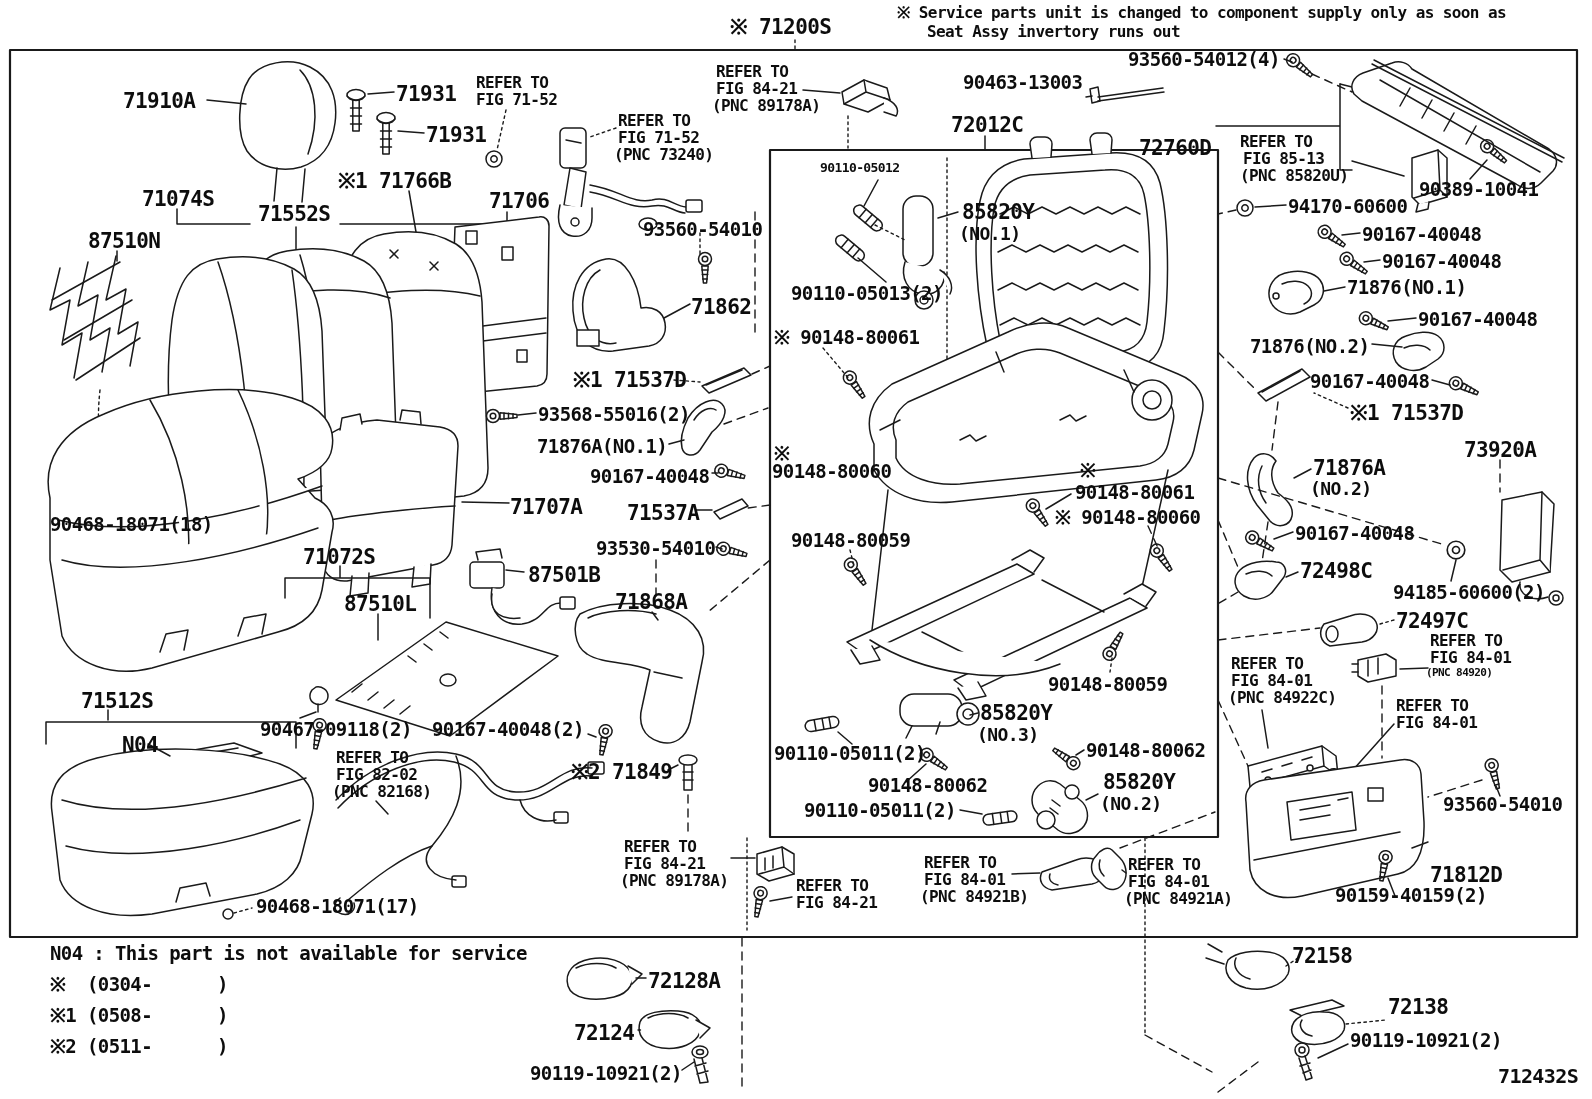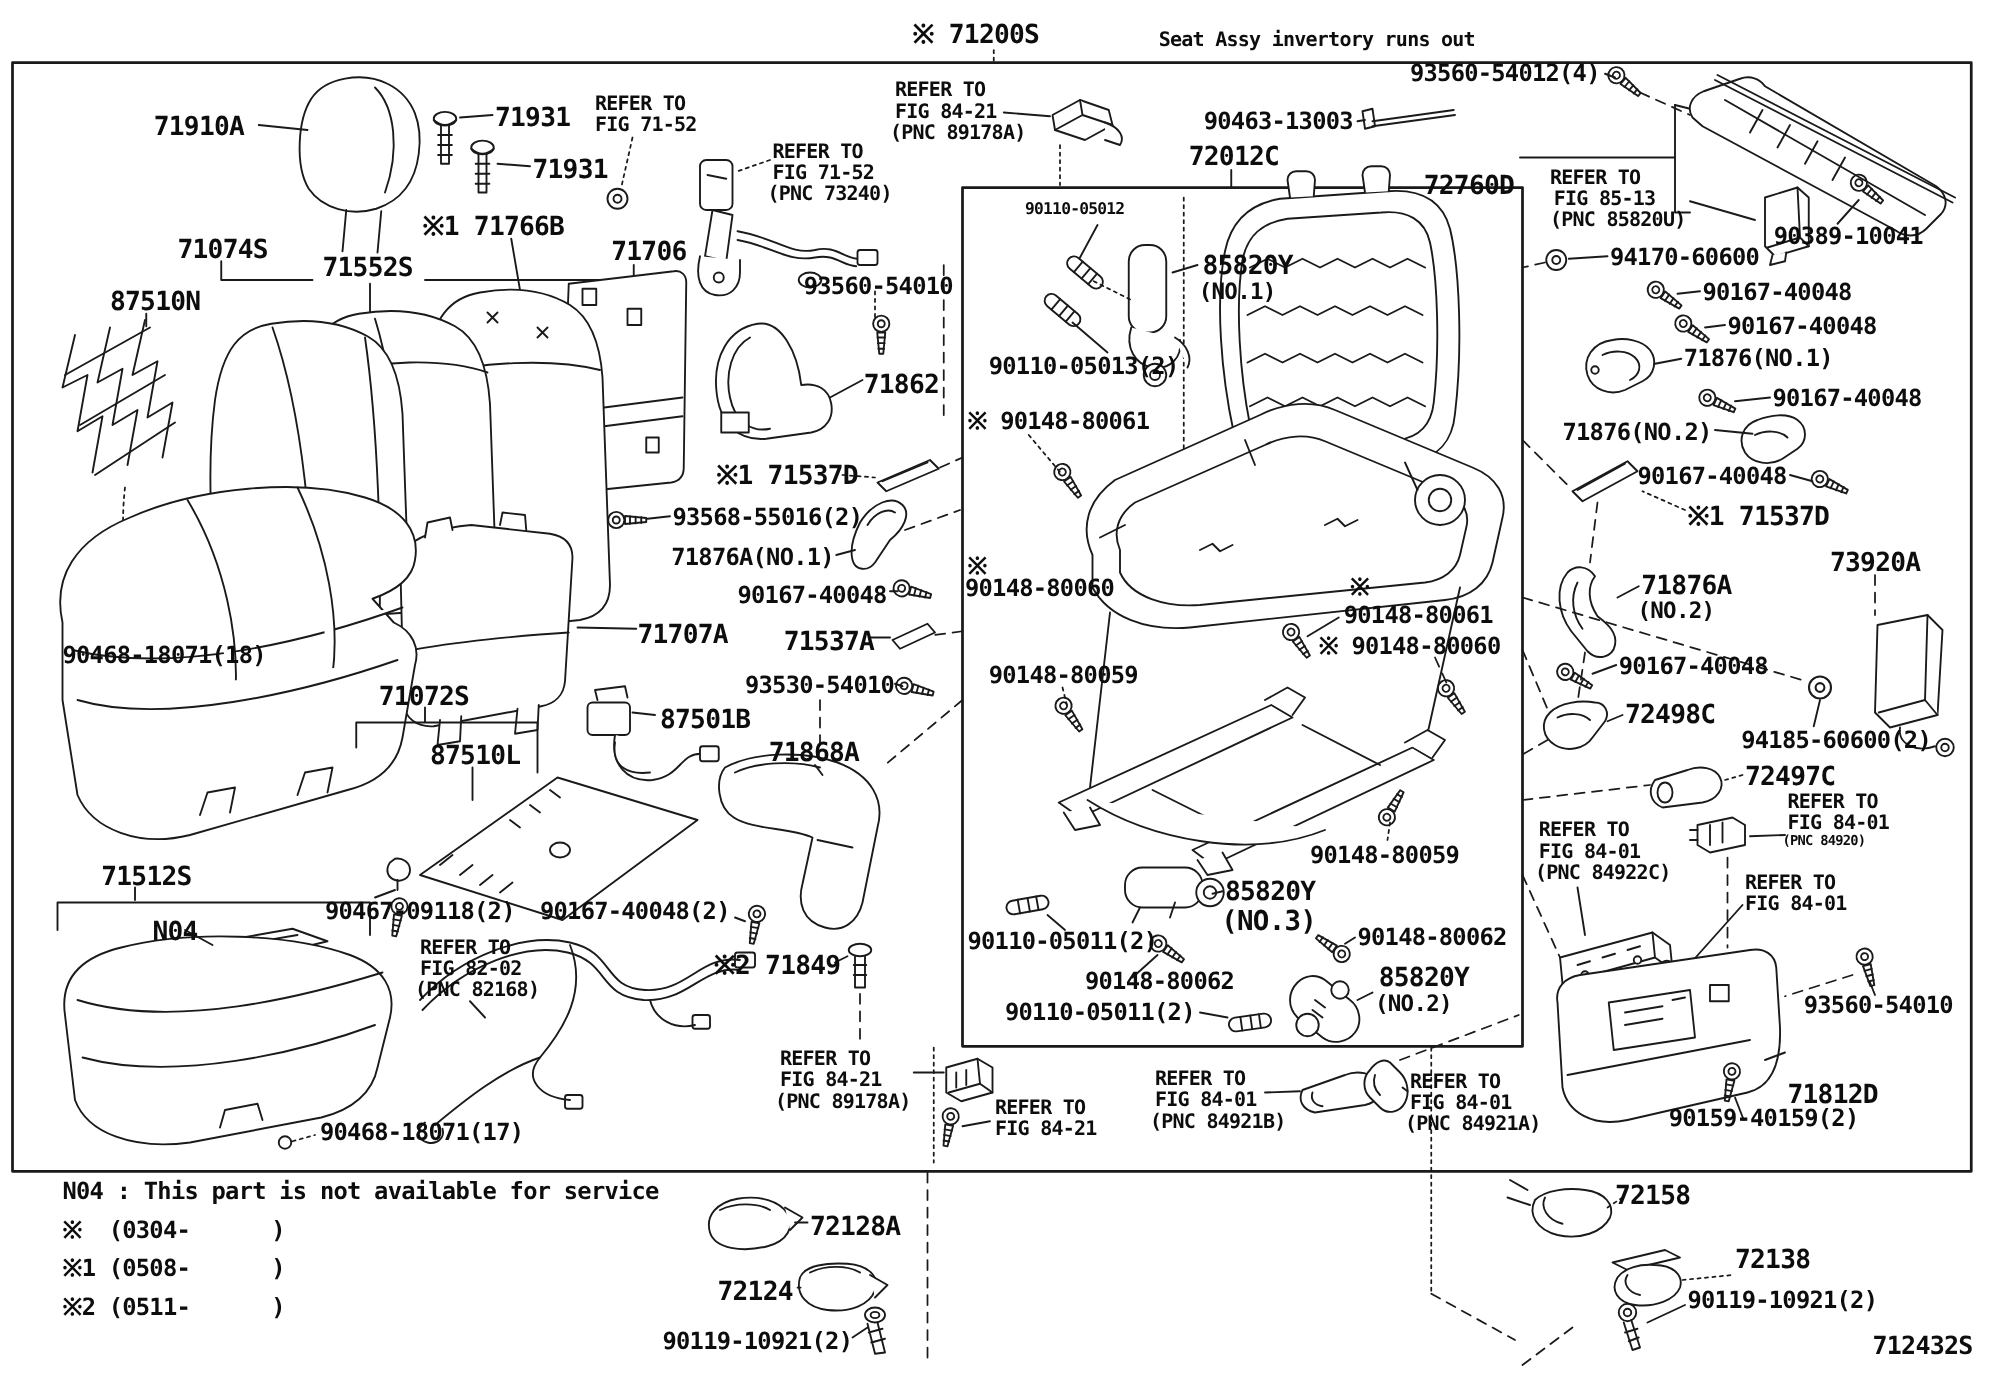--- a/index.html
+++ b/index.html
@@ -519,20 +519,21 @@
     <path d="M1012,874 L1040,873"></path>
     <g class="wf">
       <path d="M1096,856 C1090,862 1090,872 1096,878 L1104,886 C1110,892 1120,890 1124,882 C1128,874 1126,864 1120,858 L1112,850 C1107,846 1100,850 1096,856 Z"></path>
       <path d="M1100,860 C1098,866 1100,872 1104,876"></path>
     </g>
     <path d="M1126,873 L1122,870"></path>
     <path class="d" d="M1120,848 L1215,812"></path>
   </svg>
 
   <div class="lbl" style="left:730px;top:16px;font-size:21px">※ 71200S</div>
+  <div class="lbl" style="left:897px;top:5px;font-size:16px">※ Service parts unit is changed to component supply only as soon as</div>
   <div class="lbl" style="left:927px;top:24px;font-size:16px">Seat Assy invertory runs out</div>
   <div class="lbl" style="left:50px;top:944px;font-size:19px">N04 : This part is not available for service</div>
   <div class="lbl" style="left:50px;top:975px;font-size:19px">※  (0304-      )</div>
   <div class="lbl" style="left:50px;top:1006px;font-size:19px">※1 (0508-      )</div>
   <div class="lbl" style="left:50px;top:1037px;font-size:19px">※2 (0511-      )</div>
   <div class="lbl" style="left:1498px;top:1066px;font-size:20px">712432S</div>
 
   <div id="labels">
       <div class="lbl" style="left: 123px; top: 90px; font-size: 21px;">71910A</div>
       <div class="lbl" style="left: 396px; top: 83px; font-size: 21px;">71931</div>
@@ -545,21 +546,21 @@
       <div class="lbl" style="left: 338px; top: 170px; font-size: 21px;">※1 71766B</div>
       <div class="lbl" style="left: 142px; top: 188px; font-size: 21px;">71074S</div>
       <div class="lbl" style="left: 258px; top: 203px; font-size: 21px;">71552S</div>
       <div class="lbl" style="left: 489px; top: 190px; font-size: 21px;">71706</div>
       <div class="lbl" style="left: 88px; top: 230px; font-size: 21px;">87510N</div>
       <div class="lbl" style="left: 643px; top: 220px; font-size: 19px;">93560-54010</div>
       <div class="lbl" style="left: 691px; top: 296px; font-size: 21px;">71862</div>
       <div class="lbl" style="left: 716px; top: 64px; font-size: 16px;">REFER TO</div>
       <div class="lbl" style="left: 716px; top: 81px; font-size: 16px;">FIG 84-21</div>
       <div class="lbl" style="left: 712px; top: 98px; font-size: 16px;">(PNC 89178A)</div>
-      <div class="lbl" style="left: 963px; top: 88px; font-size: 19px;">90463-13003</div>
+      <div class="lbl" style="left: 963px; top: 73px; font-size: 19px;">90463-13003</div>
       <div class="lbl" style="left: 951px; top: 114px; font-size: 21px;">72012C</div>
       <div class="lbl" style="left: 1139px; top: 116px; font-size: 21px; margin-top: 21px;">72760D</div>
       <div class="lbl" style="left: 1128px; top: 50px; font-size: 19px;">93560-54012(4)</div>
       <div class="lbl" style="left: 1240px; top: 134px; font-size: 16px;">REFER TO</div>
       <div class="lbl" style="left: 1243px; top: 151px; font-size: 16px;">FIG 85-13</div>
       <div class="lbl" style="left: 1240px; top: 168px; font-size: 16px;">(PNC 85820U)</div>
       <div class="lbl" style="left: 1419px; top: 180px; font-size: 19px;">90389-10041</div>
       <div class="lbl" style="left: 1288px; top: 197px; font-size: 19px;">94170-60600</div>
       <div class="lbl" style="left: 1362px; top: 225px; font-size: 19px;">90167-40048</div>
       <div class="lbl" style="left: 1382px; top: 252px; font-size: 19px;">90167-40048</div>
@@ -595,21 +596,21 @@
       <div class="lbl" style="left: 791px; top: 284px; font-size: 19px;">90110-05013(2)</div>
       <div class="lbl" style="left: 774px; top: 328px; font-size: 19px;">※ 90148-80061</div>
       <div class="lbl" style="left: 774px; top: 444px; font-size: 19px;">※</div>
       <div class="lbl" style="left: 772px; top: 462px; font-size: 19px;">90148-80060</div>
       <div class="lbl" style="left: 791px; top: 531px; font-size: 19px;">90148-80059</div>
       <div class="lbl" style="left: 1080px; top: 461px; font-size: 19px;">※</div>
       <div class="lbl" style="left: 1075px; top: 483px; font-size: 19px;">90148-80061</div>
       <div class="lbl" style="left: 1055px; top: 508px; font-size: 19px;">※ 90148-80060</div>
       <div class="lbl" style="left: 1048px; top: 675px; font-size: 19px;">90148-80059</div>
       <div class="lbl" style="left: 980px; top: 702px; font-size: 21px;">85820Y</div>
-      <div class="lbl" style="left: 977px; top: 726px; font-size: 22px;">(NO.3)</div>
+      <div class="lbl" style="left: 977px; top: 726px; font-size: 18px;">(NO.3)</div>
       <div class="lbl" style="left: 774px; top: 744px; font-size: 19px;">90110-05011(2)</div>
       <div class="lbl" style="left: 1086px; top: 741px; font-size: 19px;">90148-80062</div>
       <div class="lbl" style="left: 868px; top: 776px; font-size: 19px;">90148-80062</div>
       <div class="lbl" style="left: 804px; top: 801px; font-size: 19px;">90110-05011(2)</div>
       <div class="lbl" style="left: 1103px; top: 771px; font-size: 21px;">85820Y</div>
       <div class="lbl" style="left: 1100px; top: 795px; font-size: 18px;">(NO.2)</div>
       <div class="lbl" style="left: 573px; top: 369px; font-size: 21px;">※1 71537D</div>
       <div class="lbl" style="left: 538px; top: 405px; font-size: 19px;">93568-55016(2)</div>
       <div class="lbl" style="left: 537px; top: 437px; font-size: 19px;">71876A(NO.1)</div>
       <div class="lbl" style="left: 590px; top: 467px; font-size: 19px;">90167-40048</div>

